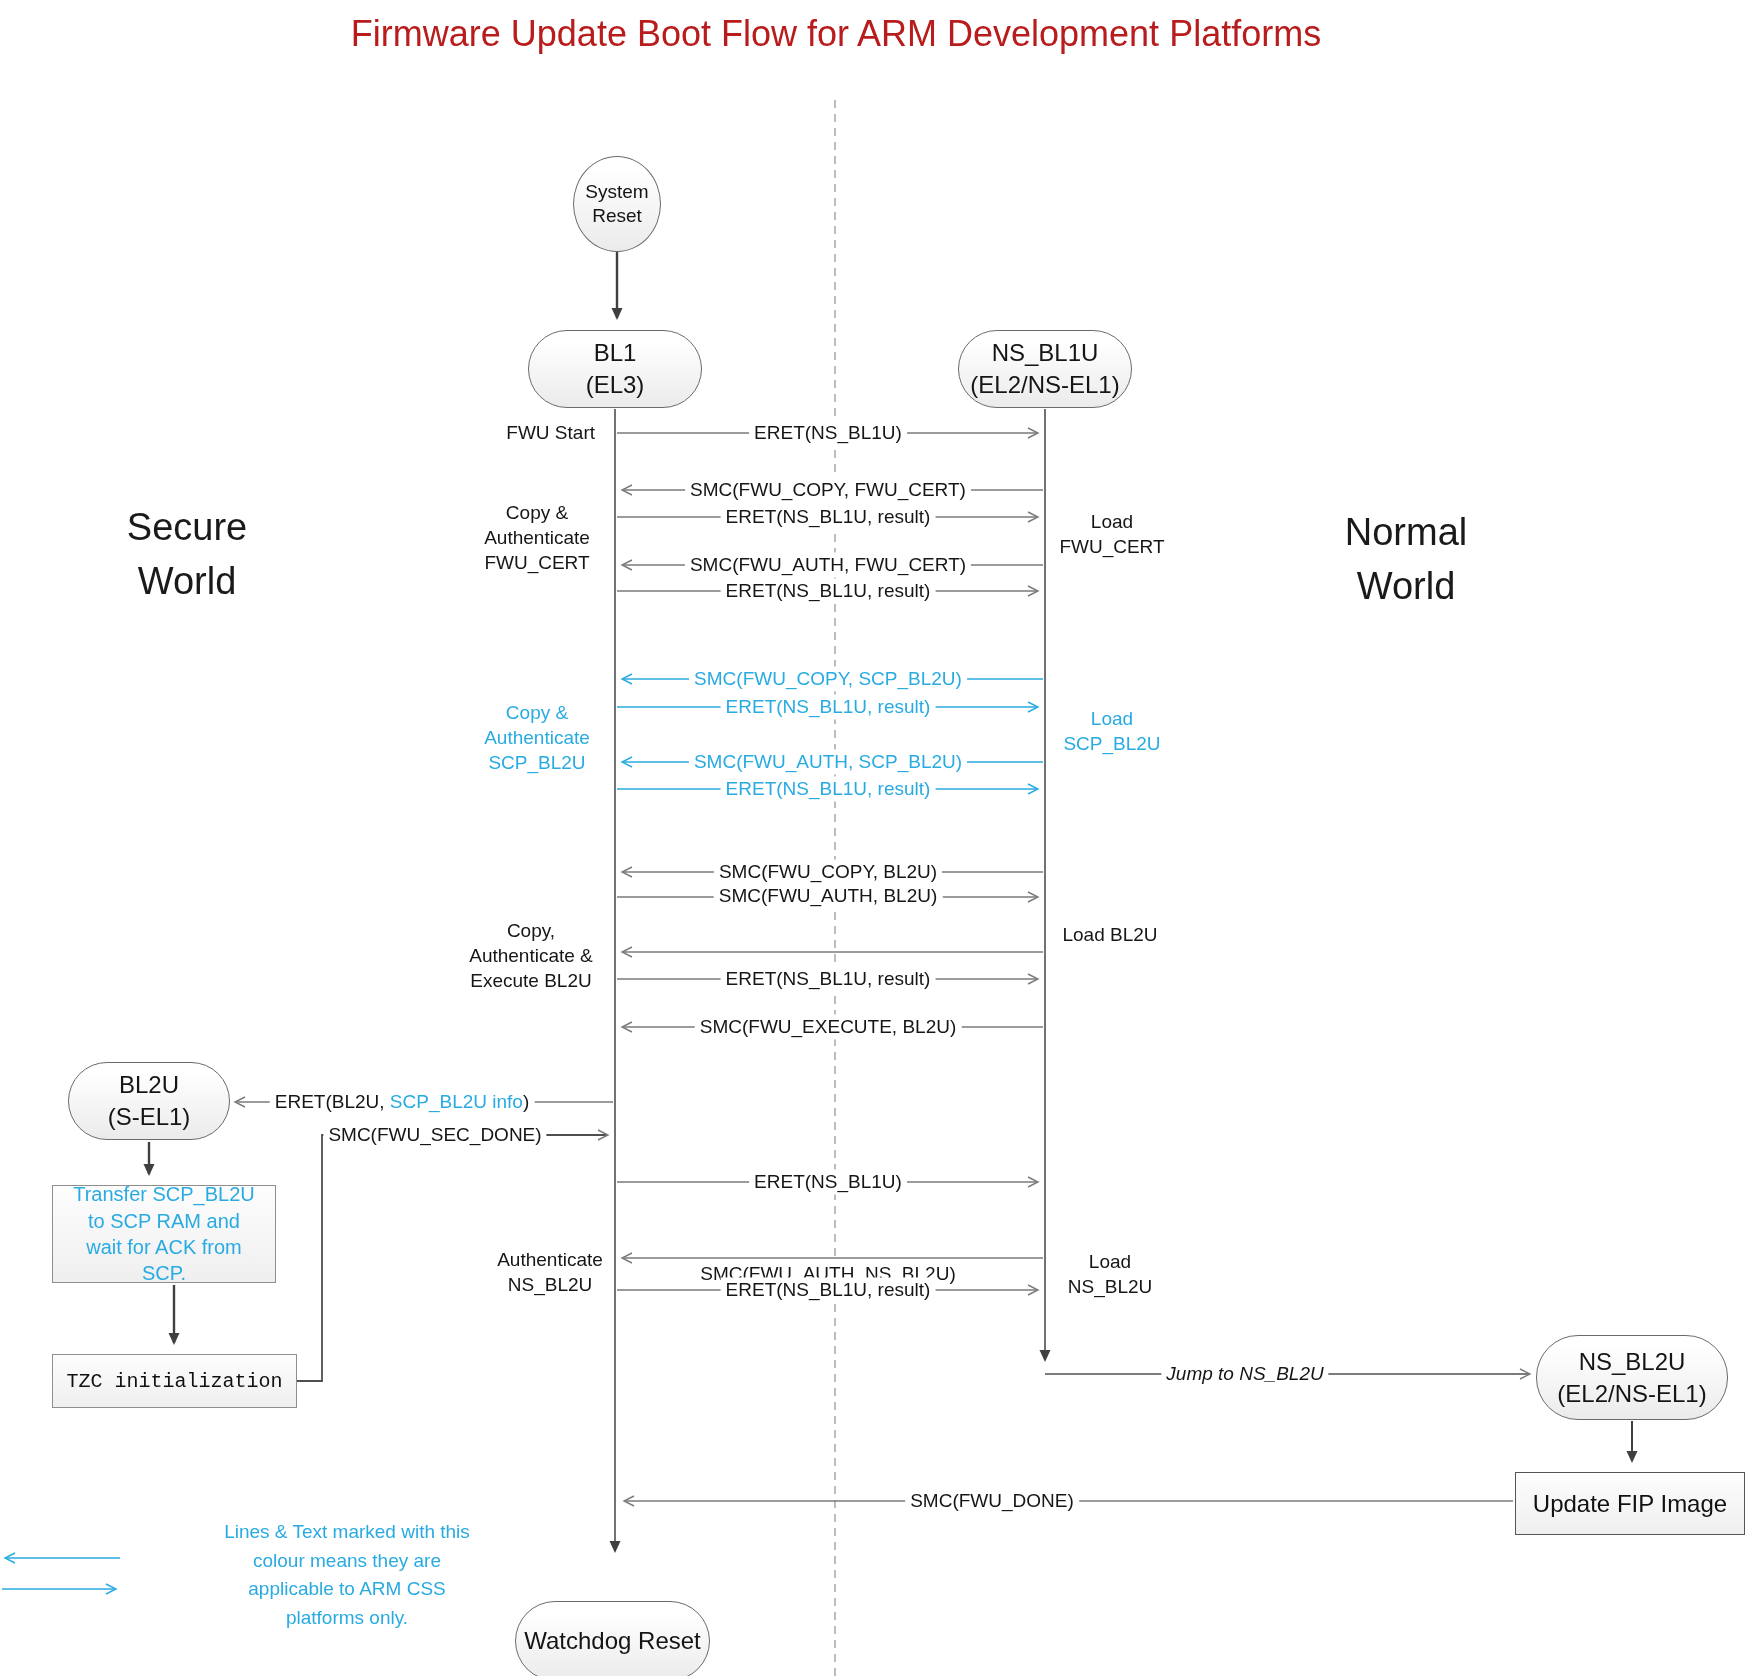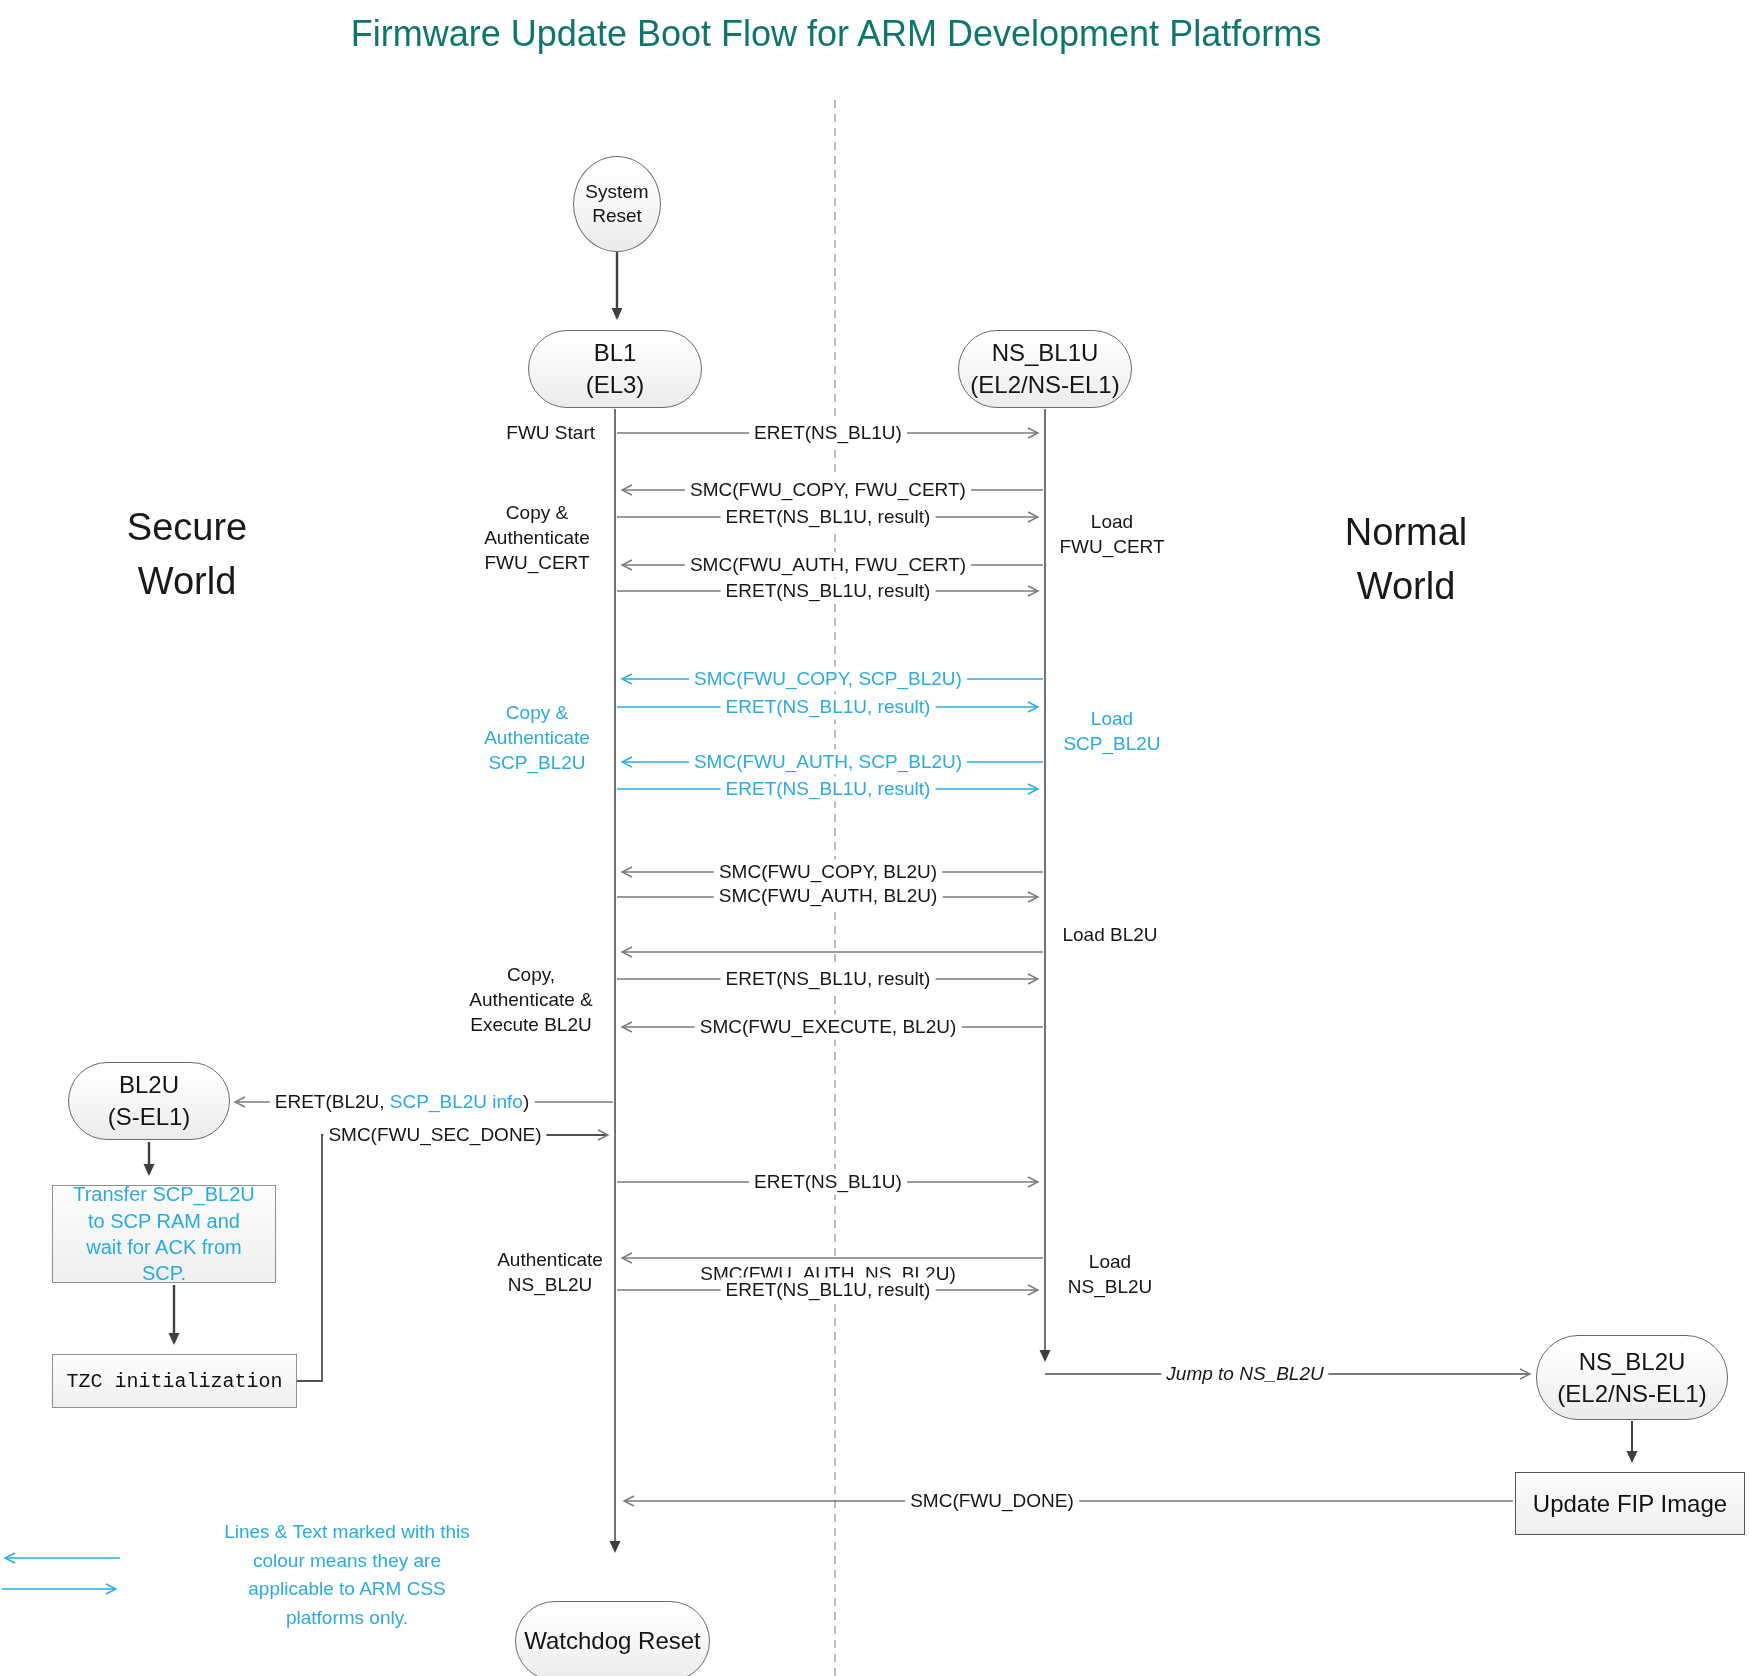--- a/index.html
+++ b/index.html
@@ -14,21 +14,21 @@
         border:1.6px solid #6b6b6b;display:flex;flex-direction:column;justify-content:center;
         align-items:center;font-size:24px;line-height:1.32;color:#151515;text-align:center;
         box-sizing:border-box;}
   .stadium{border-radius:42px;}
   .ellipse{border-radius:50%;font-size:19px;line-height:1.25;}
   .pbox{position:absolute;z-index:2;background:linear-gradient(180deg,#fdfdfd,#efefef);
         border:1.4px solid #8f8f8f;display:flex;justify-content:center;align-items:center;
         text-align:center;box-sizing:border-box;}
   .big-world{font-size:38px;line-height:1.42;color:#1a1a1a;}
   .title{position:absolute;left:286px;top:13px;width:1100px;text-align:center;
-         font-size:36px;color:#0f766e;z-index:3;}
+         font-size:36px;color:#b91c1c;z-index:3;}
   .ann{z-index:3;}
 </style>
 </head>
 <body>
 
 <div id="canvas">
 
   <svg id="wires" width="1749" height="1676" viewBox="0 0 1749 1676">
     <defs>
       <marker id="openGray" markerWidth="14" markerHeight="14" refX="10" refY="6" orient="auto" markerUnits="userSpaceOnUse">
@@ -144,20 +144,20 @@
   <div class="lbl msg" style="left:828px;top:1258px;margin-top:16px;">SMC(FWU_AUTH, NS_BL2U)</div>
   <div class="lbl msg" style="left:828px;top:1290px;">ERET(NS_BL1U, result)</div>
   <div class="lbl msg" style="left:1245px;top:1374px;font-style:italic;">Jump to NS_BL2U</div>
   <div class="lbl msg" style="left:992px;top:1501px;">SMC(FWU_DONE)</div>
 
   <div class="lbl ann" style="left:600px;top:433px;transform:translate(-100%,-50%);white-space:nowrap;background:#fff;padding:0 5px;">FWU Start</div>
   <div class="lbl ann" style="left:537px;top:538px;width:130px;">Copy &amp; Authenticate FWU_CERT</div>
   <div class="lbl ann" style="left:1112px;top:534px;width:110px;">Load FWU_CERT</div>
   <div class="lbl ann blue" style="left:537px;top:738px;width:130px;">Copy &amp; Authenticate SCP_BL2U</div>
   <div class="lbl ann blue" style="left:1112px;top:731px;width:110px;">Load SCP_BL2U</div>
-  <div class="lbl ann" style="left:531px;top:956px;width:145px;margin-top:44px;">Copy, Authenticate &amp; Execute BL2U</div>
+  <div class="lbl ann" style="left:531px;top:956px;width:145px;">Copy, Authenticate &amp; Execute BL2U</div>
   <div class="lbl ann" style="left:1110px;top:935px;white-space:nowrap;">Load BL2U</div>
   <div class="lbl ann" style="left:550px;top:1272px;width:130px;">Authenticate NS_BL2U</div>
   <div class="lbl ann" style="left:1110px;top:1274px;width:110px;">Load NS_BL2U</div>
 
   <div class="lbl blue" style="left:347px;top:1575px;width:272px;line-height:1.5;">Lines &amp; Text marked with this colour means they are applicable to ARM CSS platforms only.</div>
 
 </div>
 
 </body></html>

